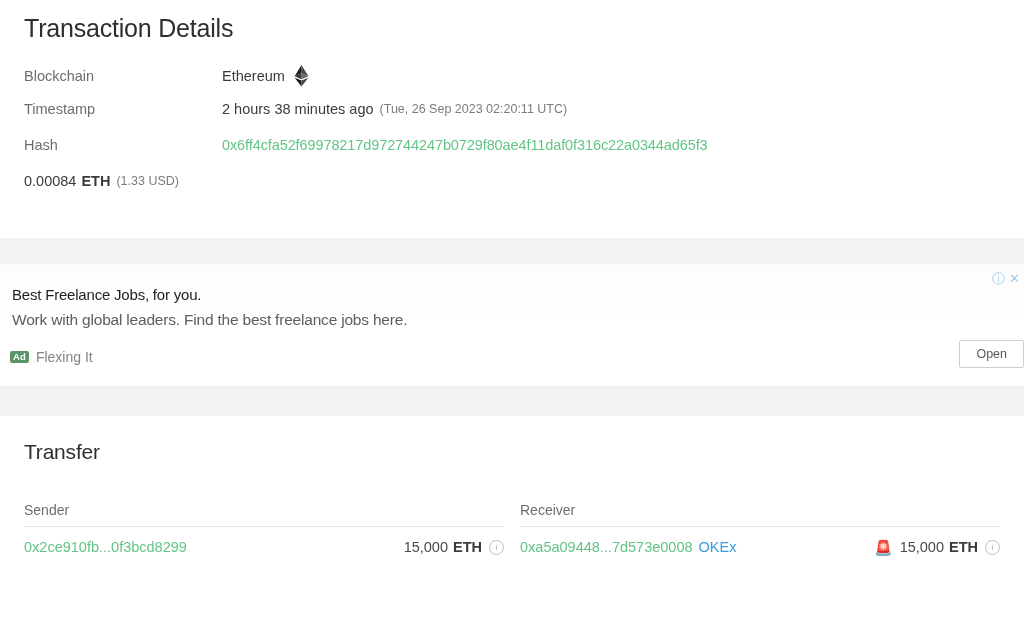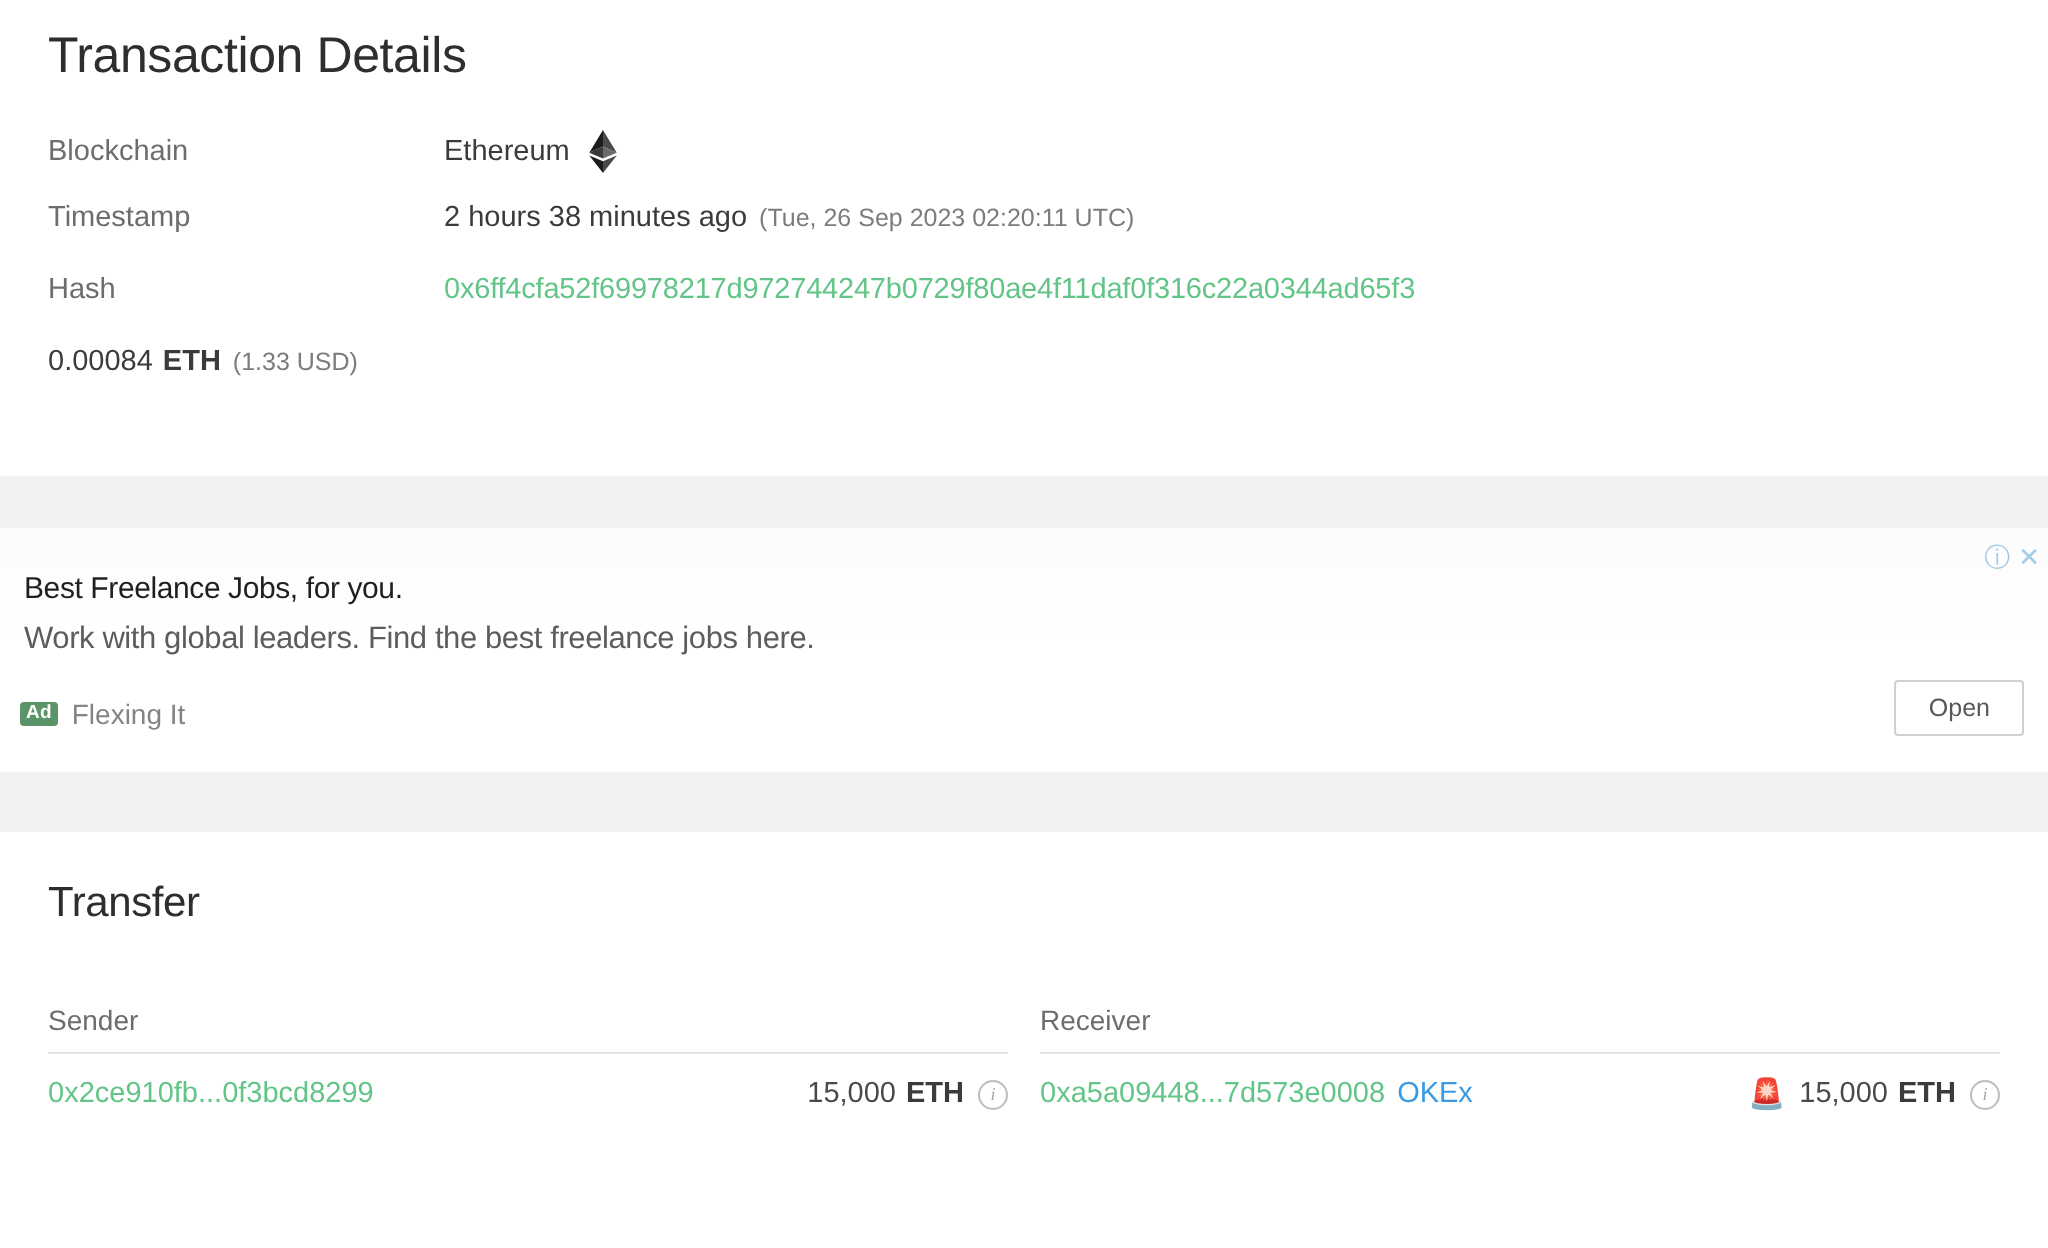--- a/index.html
+++ b/index.html
@@ -135,21 +135,21 @@
     gap: 4px;
   }
   .ad-info-icon, .ad-close-icon {
     color: #9fcbe8;
     font-size: 13px;
     line-height: 1;
     cursor: pointer;
   }
   .ad-open-btn {
     position: absolute;
-    right: 12px;
+    right: 0;
     bottom: 18px;
     border: 1px solid #cfcfcf;
     background: #ffffff;
     color: #585858;
     font-size: 12.5px;
     font-family: "Liberation Sans", sans-serif;
     padding: 6px 16px;
     border-radius: 2px;
     cursor: pointer;
   }

